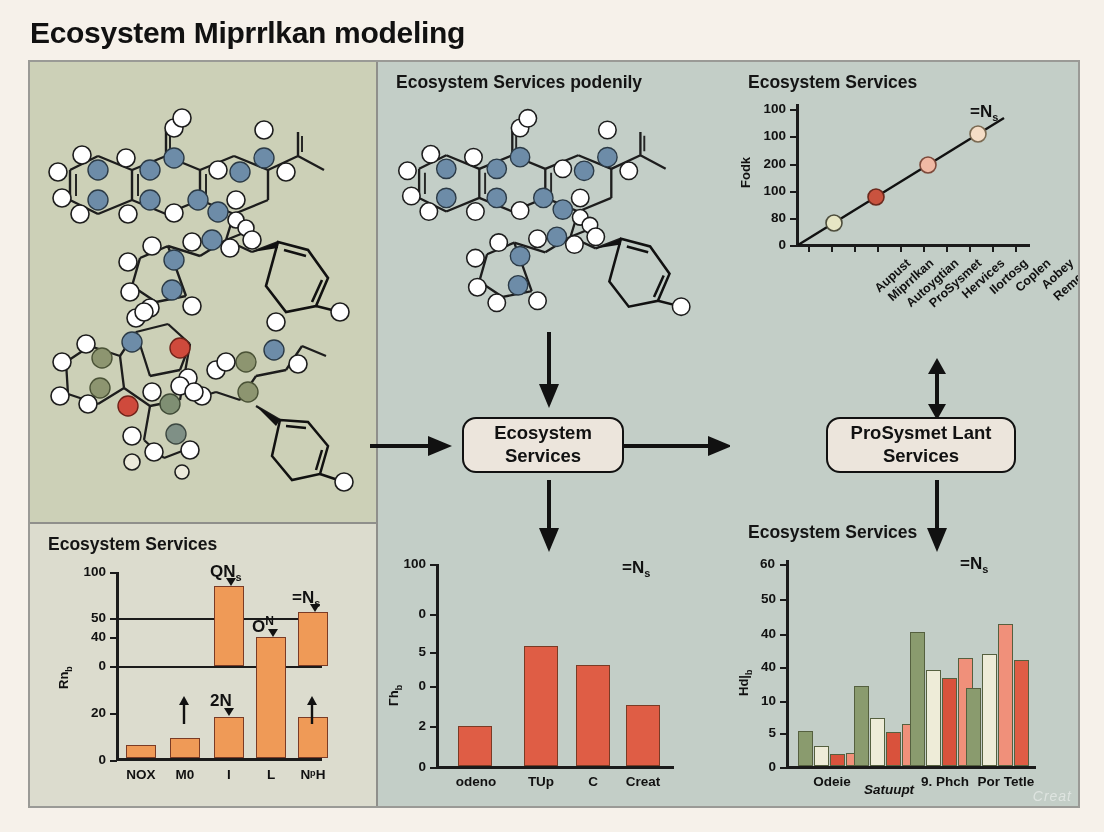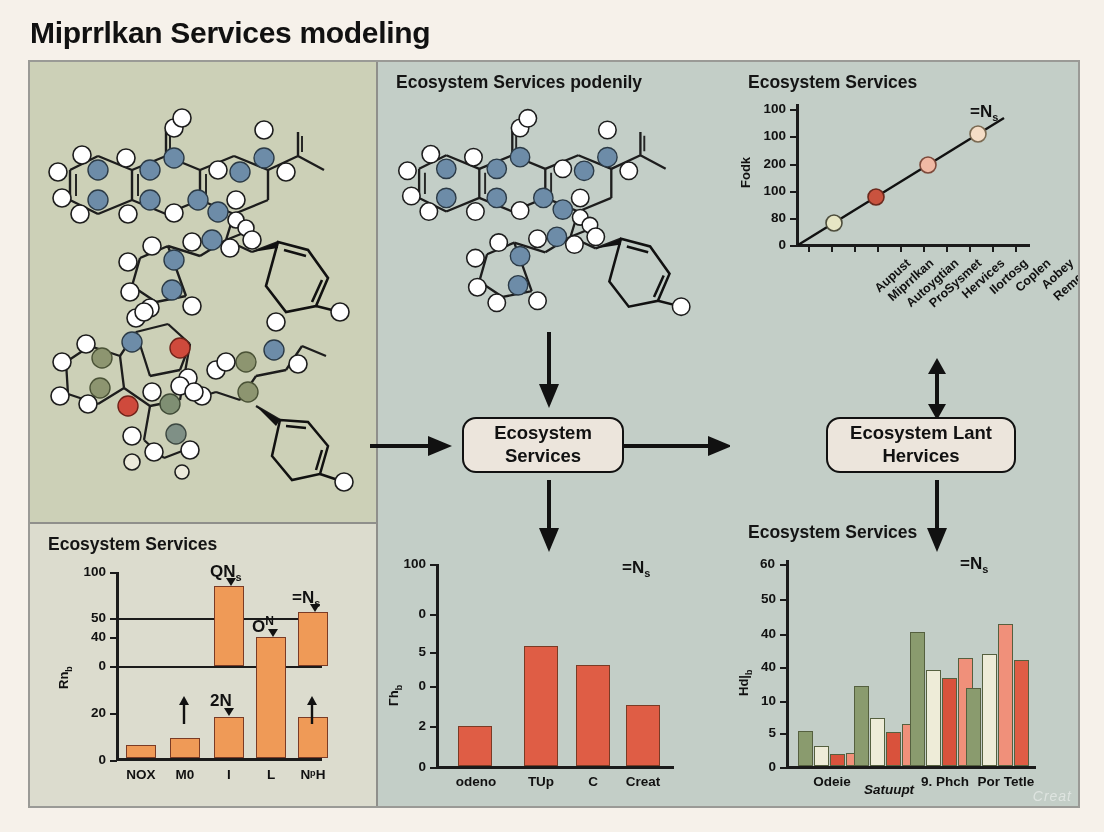--- a/index.html
+++ b/index.html
@@ -97,21 +97,21 @@
   }
 
   .mol{position:absolute;}
   .mol svg{display:block;}
 </style>
 </head>
 <body>
 
 <div class="page">
 
-  <div class="page-title">Miprrlkan Services modeling</div>
+  <div class="page-title">Ecosystem Miprrlkan modeling</div>
 
   <div class="board">
 
     <div class="panel p-left-top">
 
       <div class="mol" style="left:10px;top:38px;">
         <svg width="340" height="230" viewBox="0 0 340 230">
           <g stroke="#1d1d1d" stroke-width="2.4" fill="none">
             <path d="M30 70 L58 56 M58 56 L92 70 M92 70 L92 100 M92 100 L58 114 M58 114 L30 100 M30 100 L30 70"></path>
             <path d="M92 70 L126 56 M126 56 L160 70 M160 70 L160 100 M160 100 L126 114 M126 114 L92 100"></path>
@@ -502,21 +502,21 @@
         </div>
       </div>
 
       <svg class="arrow" style="left:196px;top:296px;" width="22" height="62">
         <line x1="11" y1="8" x2="11" y2="54" stroke="#111" stroke-width="4"></line>
         <polygon points="11,0 2,16 20,16" fill="#111"></polygon>
         <polygon points="11,62 2,46 20,46" fill="#111"></polygon>
       </svg>
 
       <div class="flowbox" style="left:96px;top:355px;width:190px;height:56px;">
-        <span>Ecosystem Lant Hervices</span>
+        <span>ProSysmet Lant Services</span>
       </div>
 
       <svg class="arrow" style="left:196px;top:418px;" width="22" height="74">
         <line x1="11" y1="0" x2="11" y2="54" stroke="#111" stroke-width="4"></line>
         <polygon points="11,72 1,48 21,48" fill="#111"></polygon>
       </svg>
 
       <div class="chart-title" style="left:18px;top:460px;">Ecosystem  Services</div>
 
       <div class="chart" style="left:0;top:484px;width:352px;height:260px;">

